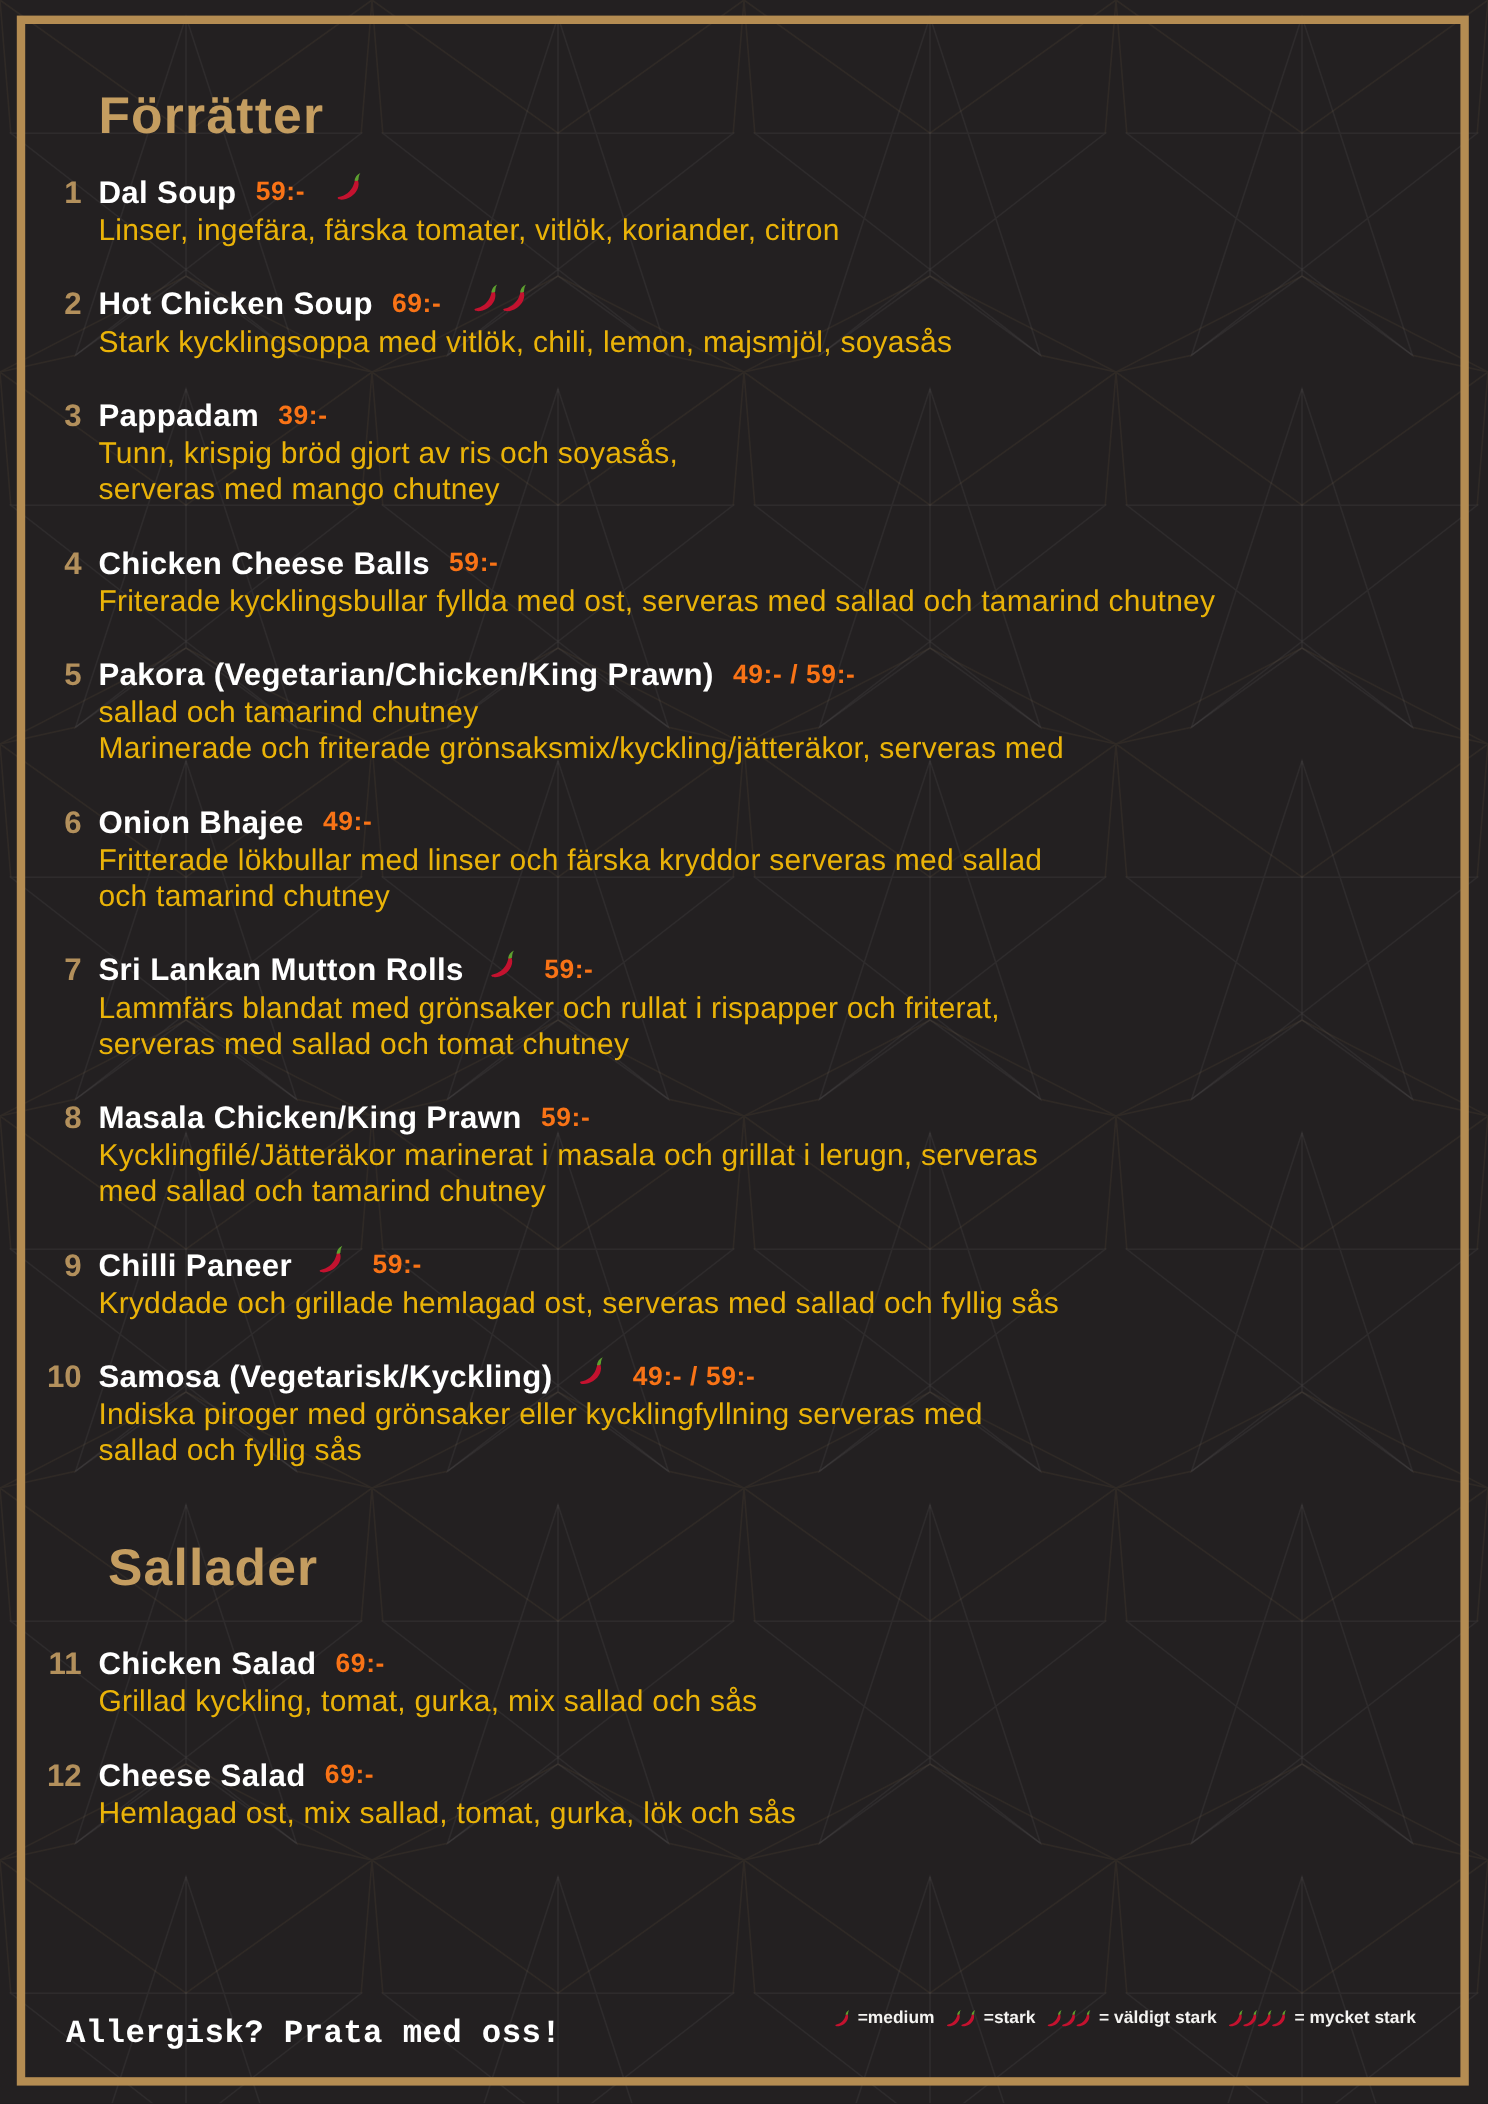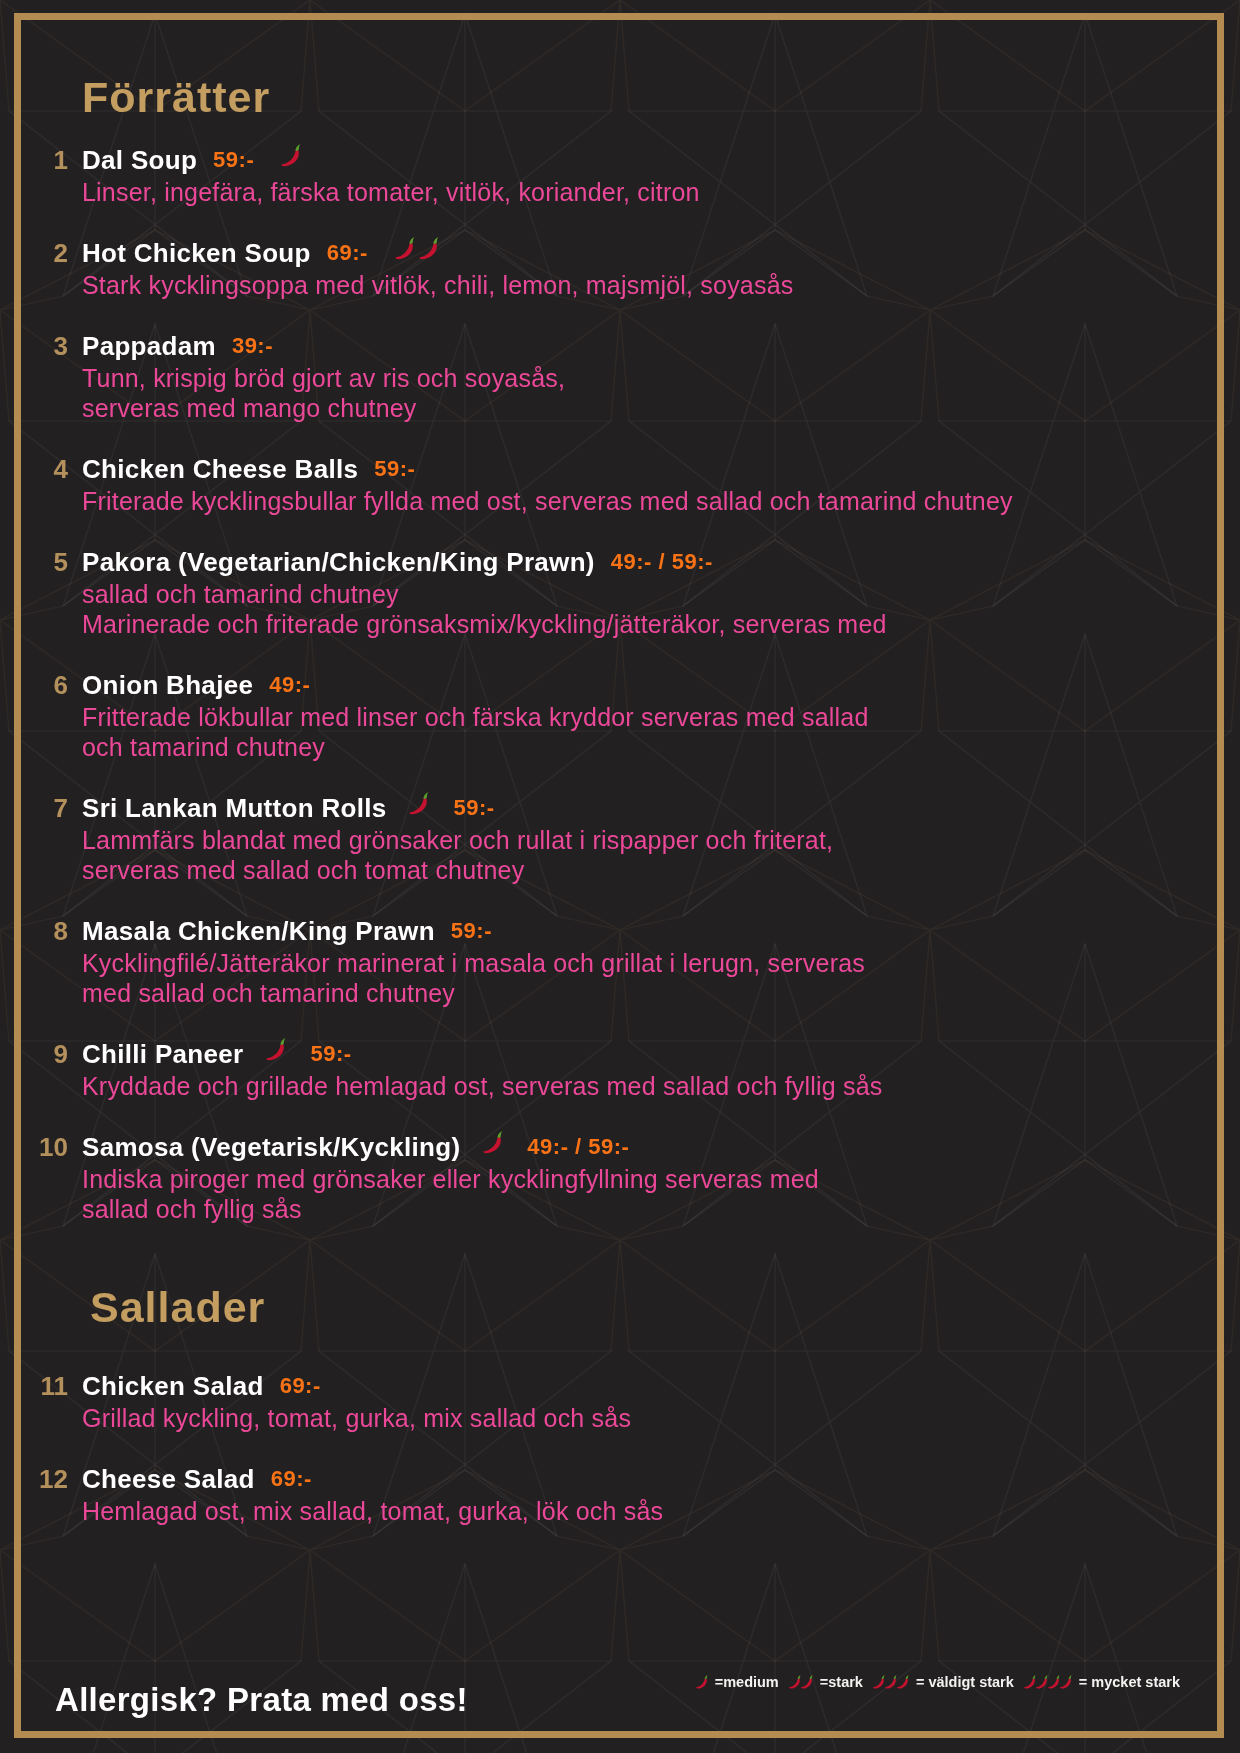--- a/index.html
+++ b/index.html
@@ -27,25 +27,25 @@
   }
   .item-name { color:#ffffff; font-weight:bold; font-size:26px; letter-spacing:.3px; white-space:nowrap; }
   .item-price { color:#f97316; font-weight:bold; font-size:22px; margin-left:16px; letter-spacing:.5px; white-space:nowrap; }
   .chilies { display:inline-flex; align-items:center; }
   .chilies.after { margin-left:24px; }
   .chilies.before { margin-left:20px; }
   .chilies .chili { width:31px; height:31px; transform:translateY(-4px); }
   .chilies .chili + .chili { margin-left:-7px; }
   .item-desc { margin-left:82px; margin-top:1px; }
   .desc-line {
-    color:#ec4899; font-size:25px; line-height:30px; letter-spacing:.2px; white-space:nowrap;
+    color:#eab308; font-size:25px; line-height:30px; letter-spacing:.2px; white-space:nowrap;
   }
   .footer-note {
     position:absolute; left:55px; top:1681px;
-    color:#ffffff; font-weight:bold; font-size:33px; letter-spacing:.3px;
+    color:#ffffff; font-weight:bold; font-size:27px; letter-spacing:.3px;font-family:Liberation Mono, monospace;
   }
   .legend {
     position:absolute; right:60px; top:1672px;
     display:flex; align-items:flex-end; gap:8px;
   }
   .legend-group { display:flex; align-items:flex-end; }
   .legend .chili { width:19px; height:19px; transform:translateY(1px); }
   .legend .chili + .chili { margin-left:-7px; }
   .legend-label {
     color:#f4f3f1; font-size:14.5px; line-height:17px; font-weight:bold; margin-left:2px; white-space:pre;

